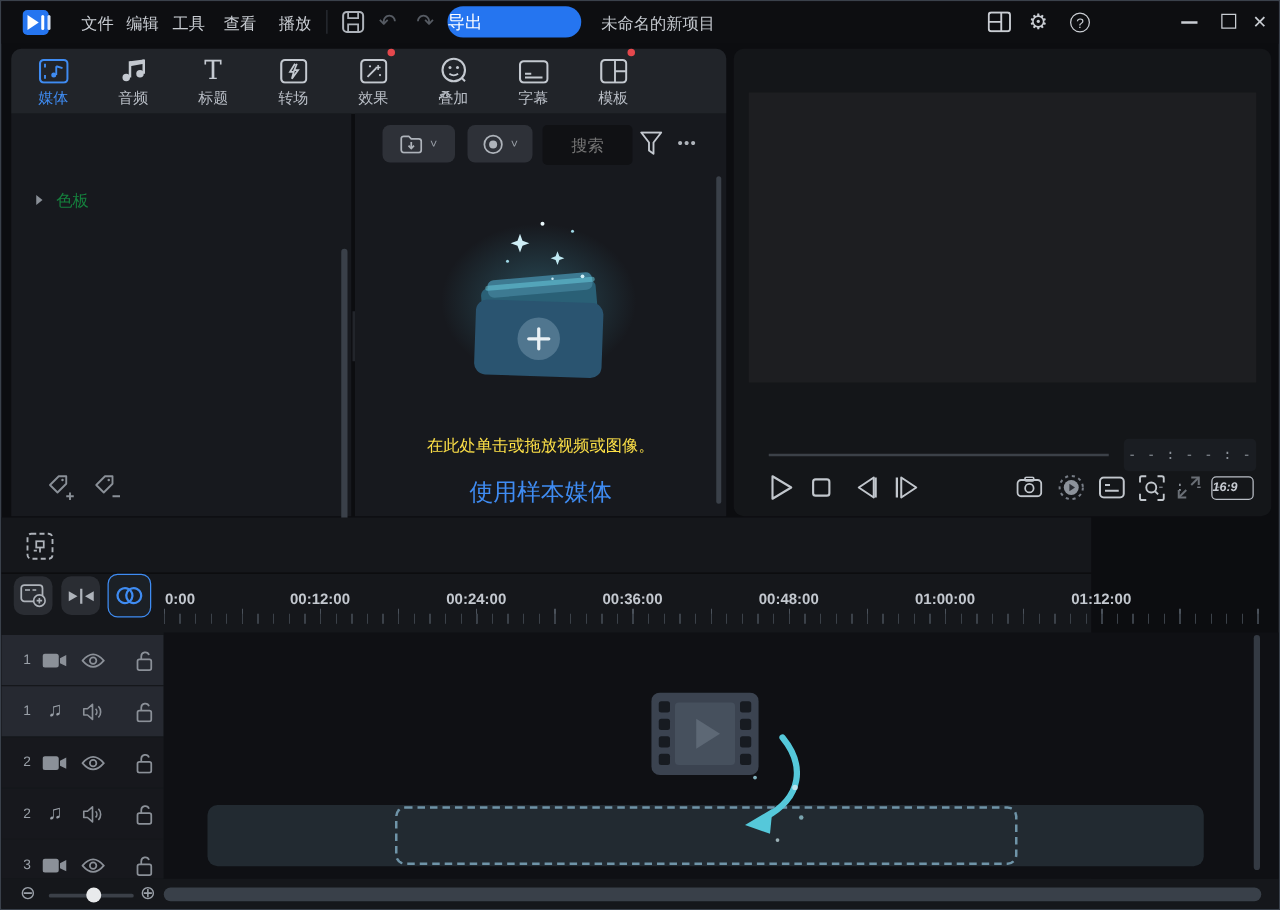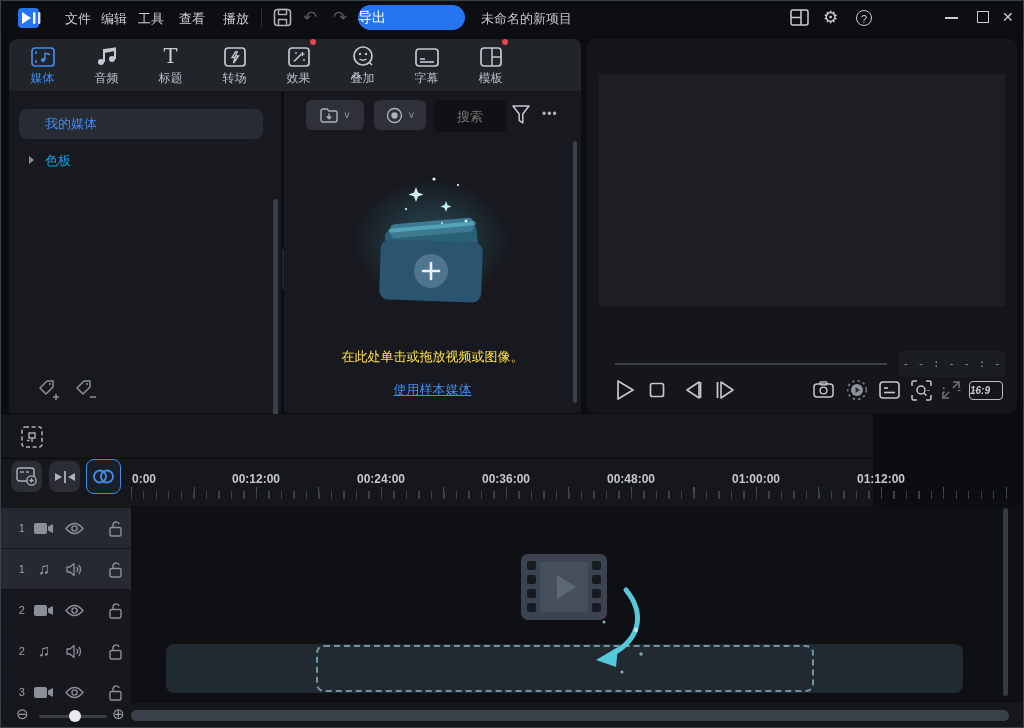--- a/index.html
+++ b/index.html
@@ -24,40 +24,40 @@
     border-radius:8px 8px 0 0;display:flex;align-items:center;padding-left:10px;box-sizing:border-box;gap:17px;}
   .tab{position:relative;width:47px;display:flex;flex-direction:column;align-items:center;gap:3px;}
   .tab .tlabel{font-size:12px;color:#b9bec6;}
   .tab.active .tlabel{color:#3f8cf3;}
   .tab .badge{position:absolute;right:6px;top:-4px;width:6px;height:6px;border-radius:50%;background:#e5484d;}
   .tico{height:24px;display:flex;align-items:flex-end;justify-content:center;}
   .serifT{font-family:"DejaVu Serif",serif;font-size:21px;line-height:22px;color:#c4c9d0;}
 
   
   .sidebar{position:absolute;left:8px;top:90px;width:272px;height:322px;background:#17191e;}
-  .side-item{position:absolute;left:10px;width:244px;height:30px;line-height:30px;font-size:13px;color:#0ea5e9;
+  .side-item{position:absolute;left:10px;width:244px;height:30px;line-height:30px;font-size:13px;color:#15803d;
     border-radius:8px;padding-left:26px;box-sizing:border-box;}
   .side-item.selected{background:#272b33;color:#3f8cf3;}
   .tri{position:absolute;left:10px;top:10px;width:0;height:0;border-left:5px solid #8a9098;
     border-top:4px solid transparent;border-bottom:4px solid transparent;}
   .side-scroll{position:absolute;left:264px;top:108px;width:5px;height:258px;background:#3a4049;border-radius:3px;}
   .collapse{position:absolute;left:281px;top:248px;width:25px;height:40px;background:#22252b;
     border-radius:0 8px 8px 0;color:#3f8cf3;font-size:14px;line-height:40px;text-align:center;font-weight:bold;}
 
   
   .mediapanel{position:absolute;left:283px;top:90px;width:297px;height:322px;background:#17191e;}
   .mp-btn{position:absolute;top:9px;height:30px;background:#2e3138;border-radius:6px;display:flex;
     align-items:center;justify-content:center;gap:6px;color:#aeb3ba;}
   .chev{font-size:10px;color:#9aa0a8;}
   .search-box{position:absolute;left:150px;top:9px;width:68px;height:30px;background:#101114;border:0;
     border-radius:4px;color:#9aa0a8;font-size:13px;text-align:center;font-family:"Liberation Sans",sans-serif;outline:none;}
   .more-dots{position:absolute;left:258px;top:16px;color:#aeb3ba;font-size:12px;letter-spacing:1px;}
   .empty-text{position:absolute;left:0;top:257px;width:100%;text-align:center;font-size:13px;color:#fde047;}
-  .sample-link{position:absolute;left:0;top:290px;width:100%;text-align:center;font-size:13px;
-    color:#3f8cf3;text-decoration:underline;}
+  .sample-link{position:absolute;left:0;top:290px;width:100%;text-align:center;font-size:19px;
+    color:#3f8cf3;}
   .mp-scroll{position:absolute;left:289px;top:50px;width:4px;height:262px;background:#3a4049;border-radius:2px;}
 
   
   .preview{position:absolute;left:586px;top:38px;width:430px;height:374px;background:#141619;border-radius:8px;}
   .screen{position:absolute;left:12px;top:35px;width:406px;height:232px;background:#1d1e21;}
   .seekline{position:absolute;left:28px;top:324px;width:272px;height:2px;background:#3c4148;}
   .timecode{position:absolute;left:312px;top:312px;width:106px;height:26px;background:#1a1d22;border-radius:4px;
     color:#8b9199;font-size:11px;line-height:26px;text-align:center;letter-spacing:1px;
     font-family:"DejaVu Sans Mono",monospace;}
   .pv-ico{position:absolute;top:340px;}
@@ -219,23 +219,20 @@
         <rect x="1" y="1" width="20" height="18" rx="3" fill="none" stroke="#c4c9d0" stroke-width="1.7"></rect>
         <line x1="12" y1="1" x2="12" y2="19" stroke="#c4c9d0" stroke-width="1.5"></line>
         <line x1="12" y1="10" x2="21" y2="10" stroke="#c4c9d0" stroke-width="1.5"></line>
           </svg>
         </div>
       <span class="tlabel">模板</span>
     </div>
   </div>
 
   <div class="sidebar">
-    <div class="side-item selected" style="top:18px">
-      <span>我的媒体</span>
-    </div>
     <div class="side-item" style="top:55px">
       <span class="tri"></span>
       <span>色板</span>
     </div>
     <div class="side-scroll"></div>
     <svg class="abs" style="left:28px;top:288px" width="24" height="22" viewBox="0 0 24 22">
       <path d="M3 9 L10 2 L16 2 L16 8 L9 15 Z" fill="none" stroke="#8a9098" stroke-width="1.5" stroke-linejoin="round"></path>
       <circle cx="13" cy="5" r="1" fill="#8a9098"></circle>
       <line x1="16" y1="18" x2="22" y2="18" stroke="#8a9098" stroke-width="1.5"></line>
       <line x1="19" y1="15" x2="19" y2="21" stroke="#8a9098" stroke-width="1.5"></line>

